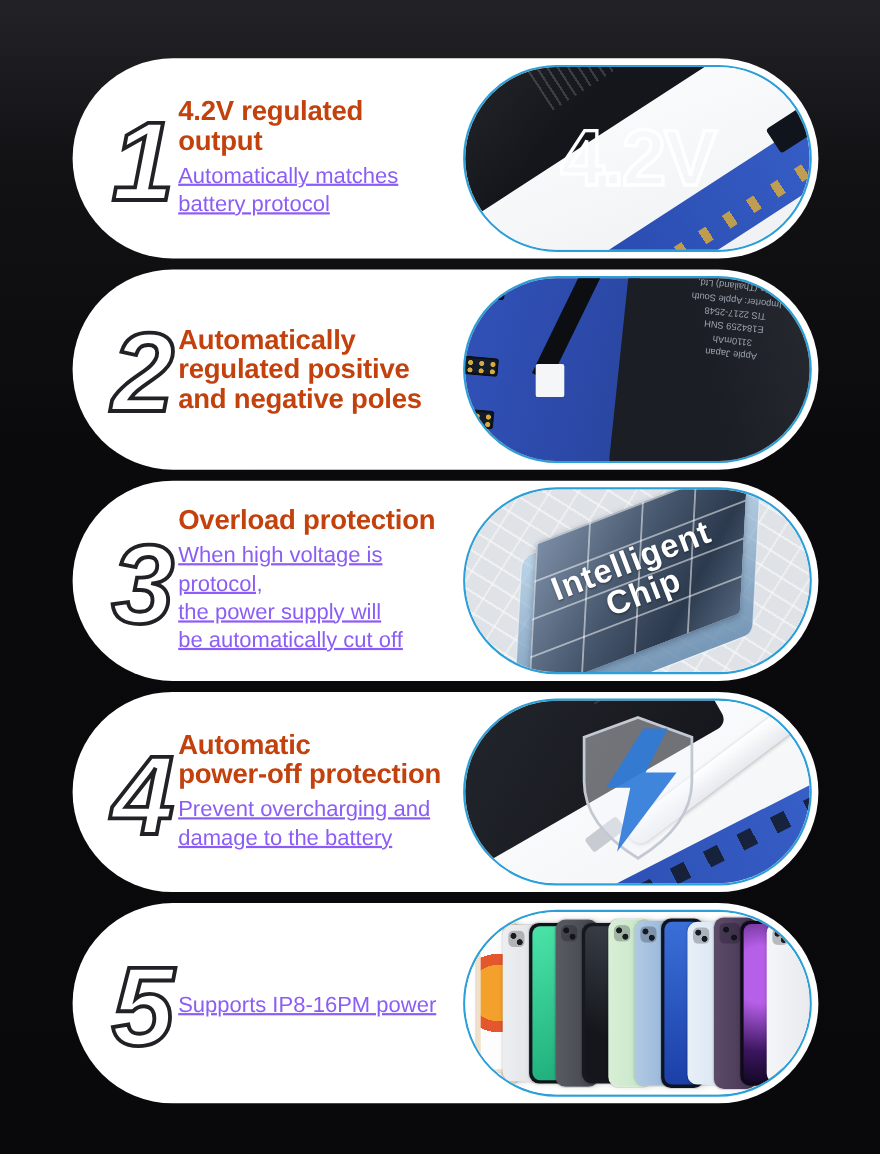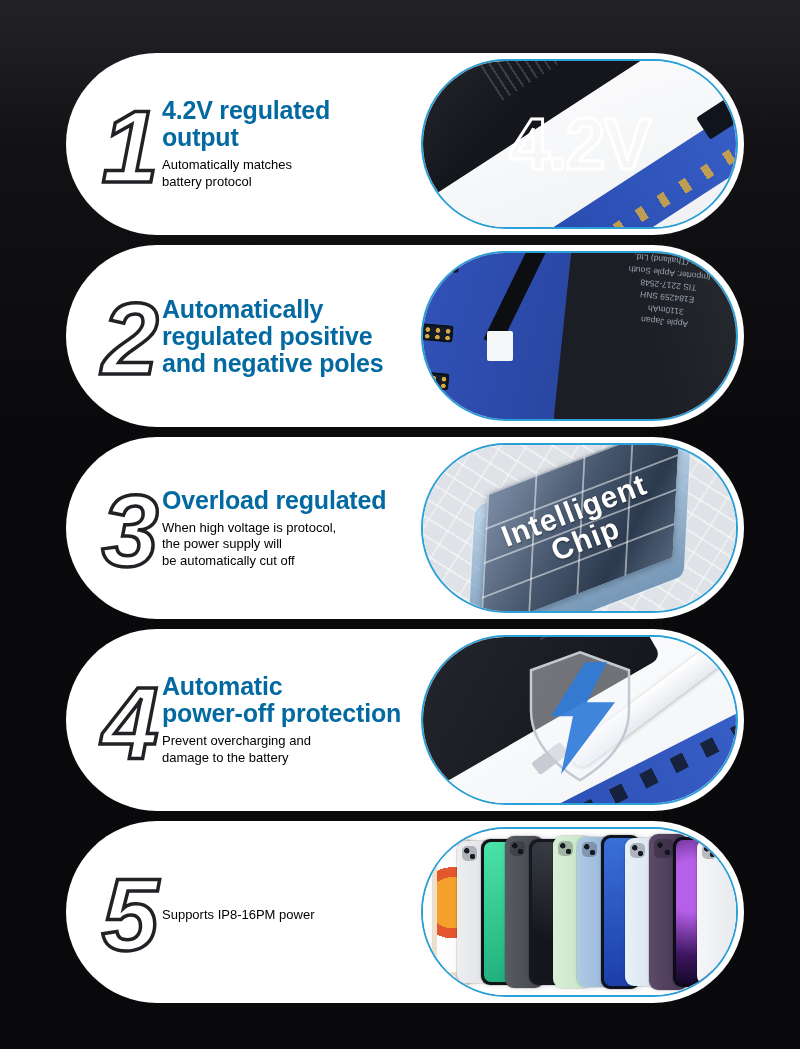--- a/index.html
+++ b/index.html
@@ -12,22 +12,22 @@
   .pill{position:absolute;left:66px;width:678px;height:182px;background:#ffffff;border-radius:91px;}
   .s1{top:53px}.s2{top:245px}.s3{top:437px}.s4{top:629px}.s5{top:821px}
 
   .num{
     position:absolute;left:18px;top:50%;transform:translateY(-47%);
     width:92px;text-align:center;line-height:1;
     font-weight:700;font-style:italic;font-size:102px;
     color:#ffffff;-webkit-text-stroke:3.5px #212126;
   }
   .copy{position:absolute;left:96px;top:0;bottom:0;width:266px;display:flex;flex-direction:column;justify-content:center;}
-  .title{font-weight:700;font-size:25px;line-height:1.08;color:#0369a1;white-space:pre-line;letter-spacing:-.2px;}
-  .desc{margin-top:6px;font-size:13px;line-height:1.28;color:#000000;white-space:pre-line;}
+  .title{font-weight:700;font-size:25px;line-height:1.08;color:#c2410c;white-space:pre-line;letter-spacing:-.2px;}
+  .desc{margin-top:6px;font-size:20px;line-height:1.28;color:#8b5cf6;white-space:pre-line;text-decoration:underline;}
 
   .photo{
     position:absolute;top:6px;bottom:6px;right:6px;width:313px;
     border:2px solid #2b9fd8;border-radius:85px;overflow:hidden;background:#fff;
   }
   .scene{position:absolute;inset:0;}
 
   
   .ph1{background:linear-gradient(160deg,#ffffff,#eef0f3);}
   .ph1-bat{position:absolute;width:320px;height:150px;left:-85px;top:-72px;transform:rotate(-33deg);
@@ -179,21 +179,21 @@
 Importer: Apple South
 Asia (Thailand) Ltd.</div>
         </div>
       </div>
     </div>
   </section>
 
   <section class="pill s3">
     <div class="num">3</div>
     <div class="copy">
-      <div class="title">Overload regulated</div>
+      <div class="title">Overload protection</div>
       <div class="desc">When high voltage is protocol,
 the power supply will
 be automatically cut off</div>
     </div>
     <div class="photo">
       <div class="scene ph3">
         <div class="chip">
           <div class="chip-base"></div>
           <div class="chip-top"></div>
           <div class="chip-label">Intelligent

